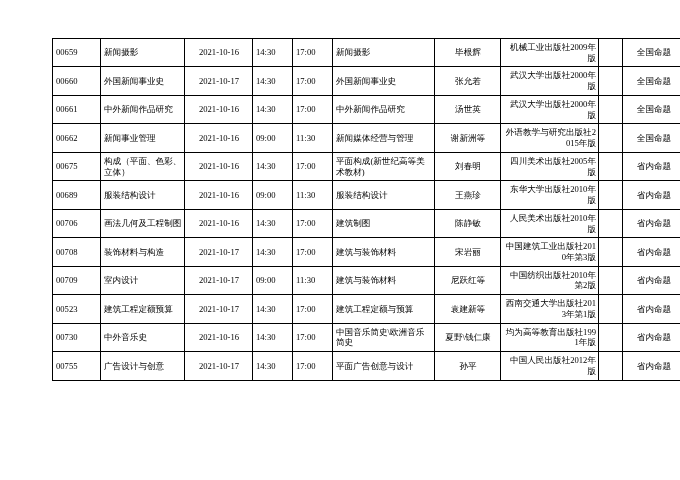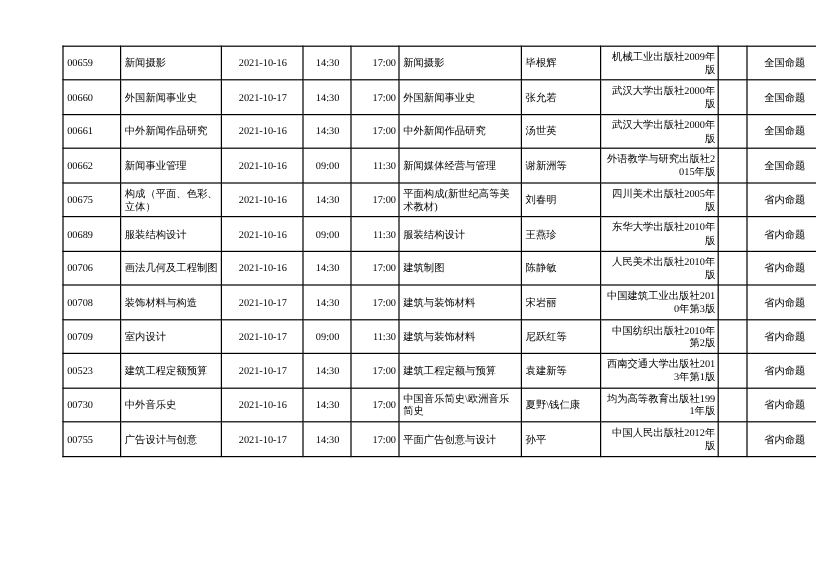--- a/index.html
+++ b/index.html
@@ -31,24 +31,24 @@
     font-size: 8.6px;
     line-height: 1.25;
     padding: 3px 2px 3px 3px;
     vertical-align: middle;
     word-break: break-all;
     height: 18px;
   }
   td.c-code     { width: 42px; text-align: left; padding-left: 5px; }
   td.c-name     { width: 78px; text-align: left; padding-left: 4px; }
   td.c-date     { width: 62px; text-align: center; margin-top: 32px; }
-  td.c-start    { width: 34px; text-align: center; }
-  td.c-end      { width: 34px; text-align: right; }
+  td.c-start    { width: 34px; }
+  td.c-end      { width: 34px; text-align: left; }
   td.c-textname { width: 96px; text-align: left; padding-left: 4px; }
-  td.c-author   { width: 60px; text-align: left; padding-left: 4px; }
+  td.c-author   { width: 60px; text-align: center; padding-left: 4px; }
   td.c-press    { width: 92px; text-align: right; padding-left: 4px; }
   td.c-blank    { width: 18px; }
   td.c-prop     { width: 56px; text-align: center; }
 </style>
 </head>
 <body>
 
 <div class="page">
   <table class="exam-table">
     <tbody>

